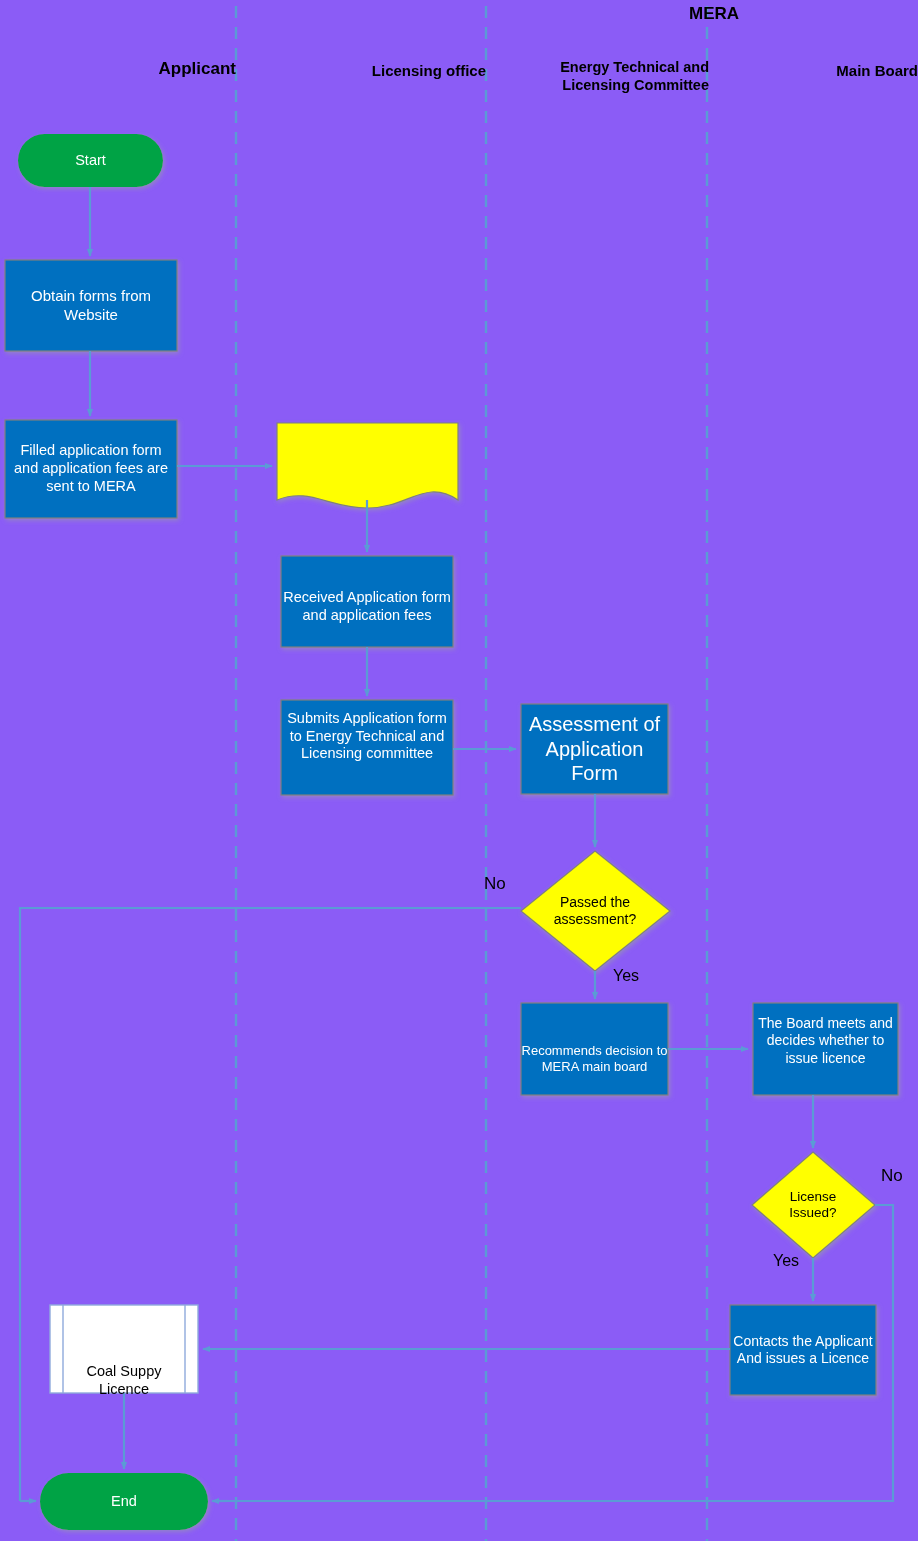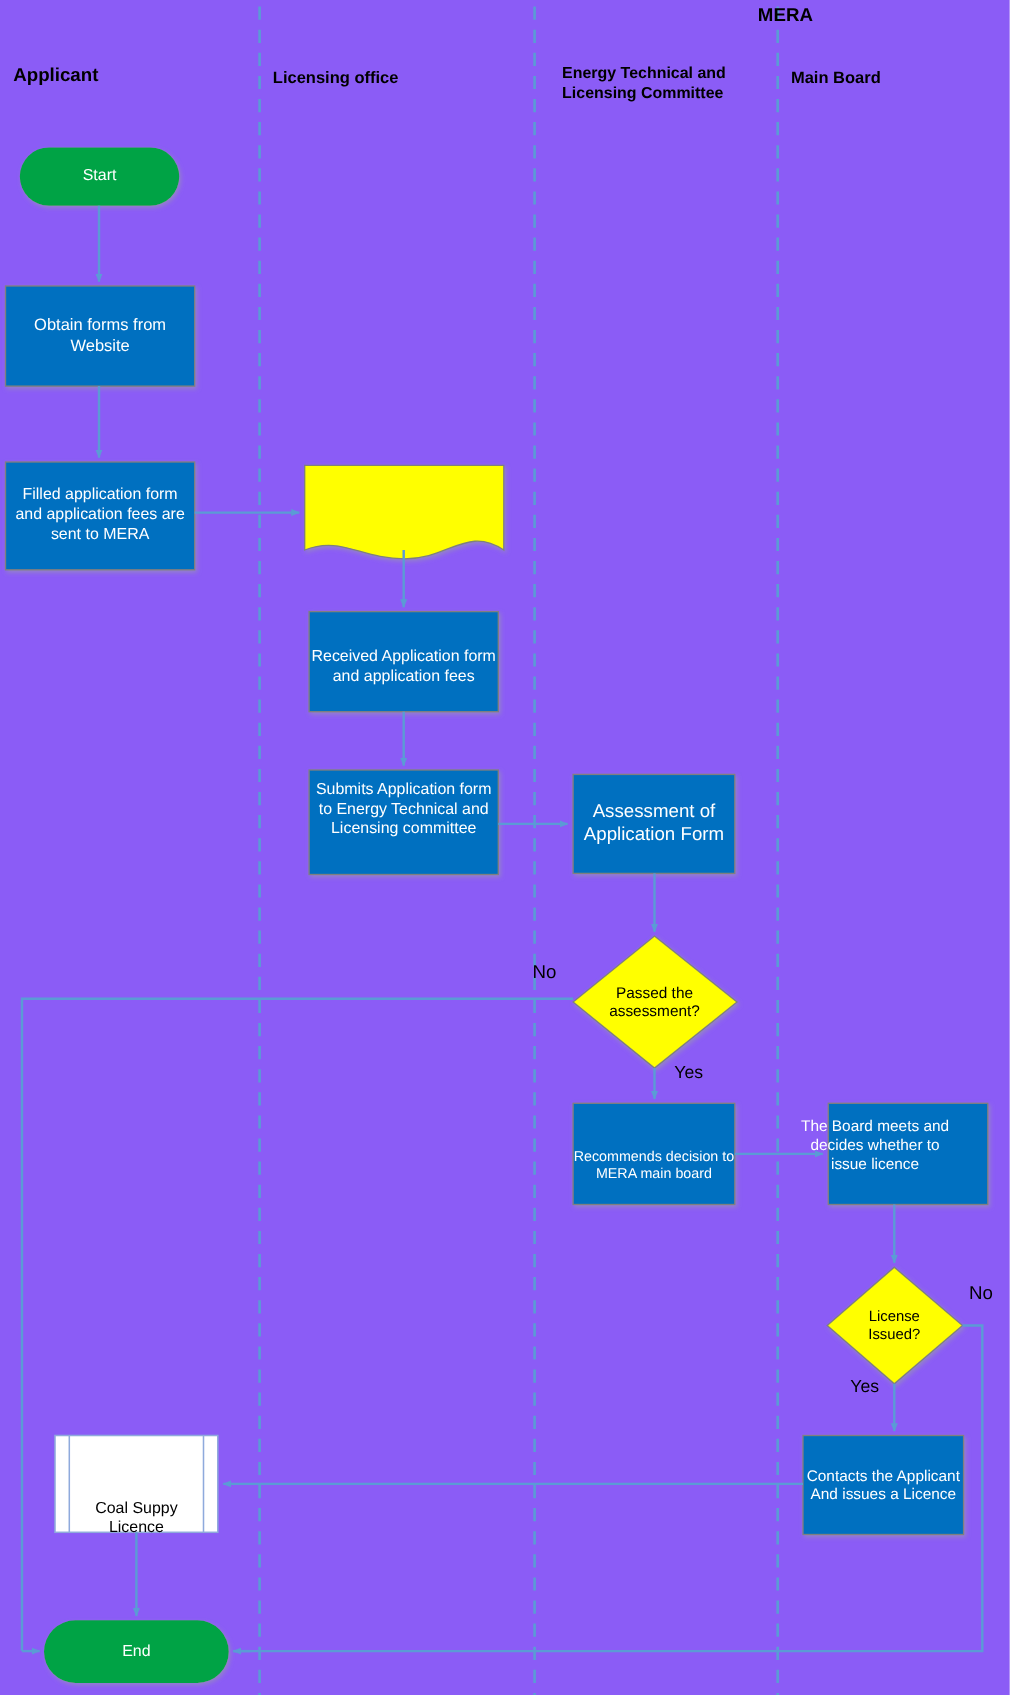--- a/index.html
+++ b/index.html
@@ -19,25 +19,24 @@
   }
   #flow-svg {
     position: absolute;
     left: 0;
     top: 0;
     width: 918px;
     height: 1541px;
   }
   .lane-title {
     position: absolute;
-    text-align: left;
+    text-align: right;
     font-weight: bold;
     color: #000000;
     line-height: 1.25;
-    padding-left: 12px;
   }
   .pool-title {
     position: absolute;
     text-align: center;
     font-weight: bold;
     color: #000000;
   }
   .node-label {
     position: absolute;
     display: flex;
@@ -180,27 +179,27 @@
 
   <div class="node-label white" style="left:11px; top:260px; width:160px; height:91px; font-size:15px;">Obtain forms from Website</div>
 
   <div class="node-label white" style="left:8px; top:420px; width:166px; height:98px; font-size:14.5px;">Filled application form and application fees are sent to MERA</div>
 
 
   <div class="node-label white" style="left:283px; top:556px; width:168px; height:102px; font-size:14.5px;">Received Application form and application fees</div>
 
   <div class="node-label white" style="left:283px; top:700px; width:168px; height:73px; font-size:14.5px;">Submits Application form to Energy Technical  and Licensing committee</div>
 
-  <div class="node-label white" style="left:523px; top:704px; width:143px; height:90px; font-size:17px;">Assessment of Application Form</div>
+  <div class="node-label white" style="left:523px; top:704px; width:143px; height:90px; font-size:20px;">Assessment of Application Form</div>
 
   <div class="node-label black" style="left:537px; top:875px; width:116px; height:72px; font-size:14px;">Passed the assessment?</div>
 
   <div class="node-label white" style="left:521px; top:1003px; width:147px; height:112px; font-size:13px;">Recommends decision to MERA main board</div>
 
-  <div class="node-label white" style="left:724px; top:1003px; width:143px; height:76px; font-size:14px;">The Board meets and decides whether to issue licence</div>
+  <div class="node-label white" style="left:754px; top:1003px; width:143px; height:76px; font-size:14px;">The Board meets and decides whether to issue licence</div>
 
   <div class="node-label black" style="left:766px; top:1175px; width:94px; height:60px; font-size:13.5px;">License Issued?</div>
 
   <div class="node-label white" style="left:732px; top:1305px; width:142px; height:90px; font-size:14px;">Contacts the Applicant And issues a Licence</div>
 
   <div class="node-label black bold" style="left:66px; top:1305px; width:116px; height:88px; font-size:14.5px;">Coal Suppy Licence</div>
 
   <div class="node-label white" style="left:40px; top:1473px; width:168px; height:57px; font-size:14.5px;">End</div>
 
   <div class="edge-label" style="left:484px; top:874px; font-size:17px;">No</div>

